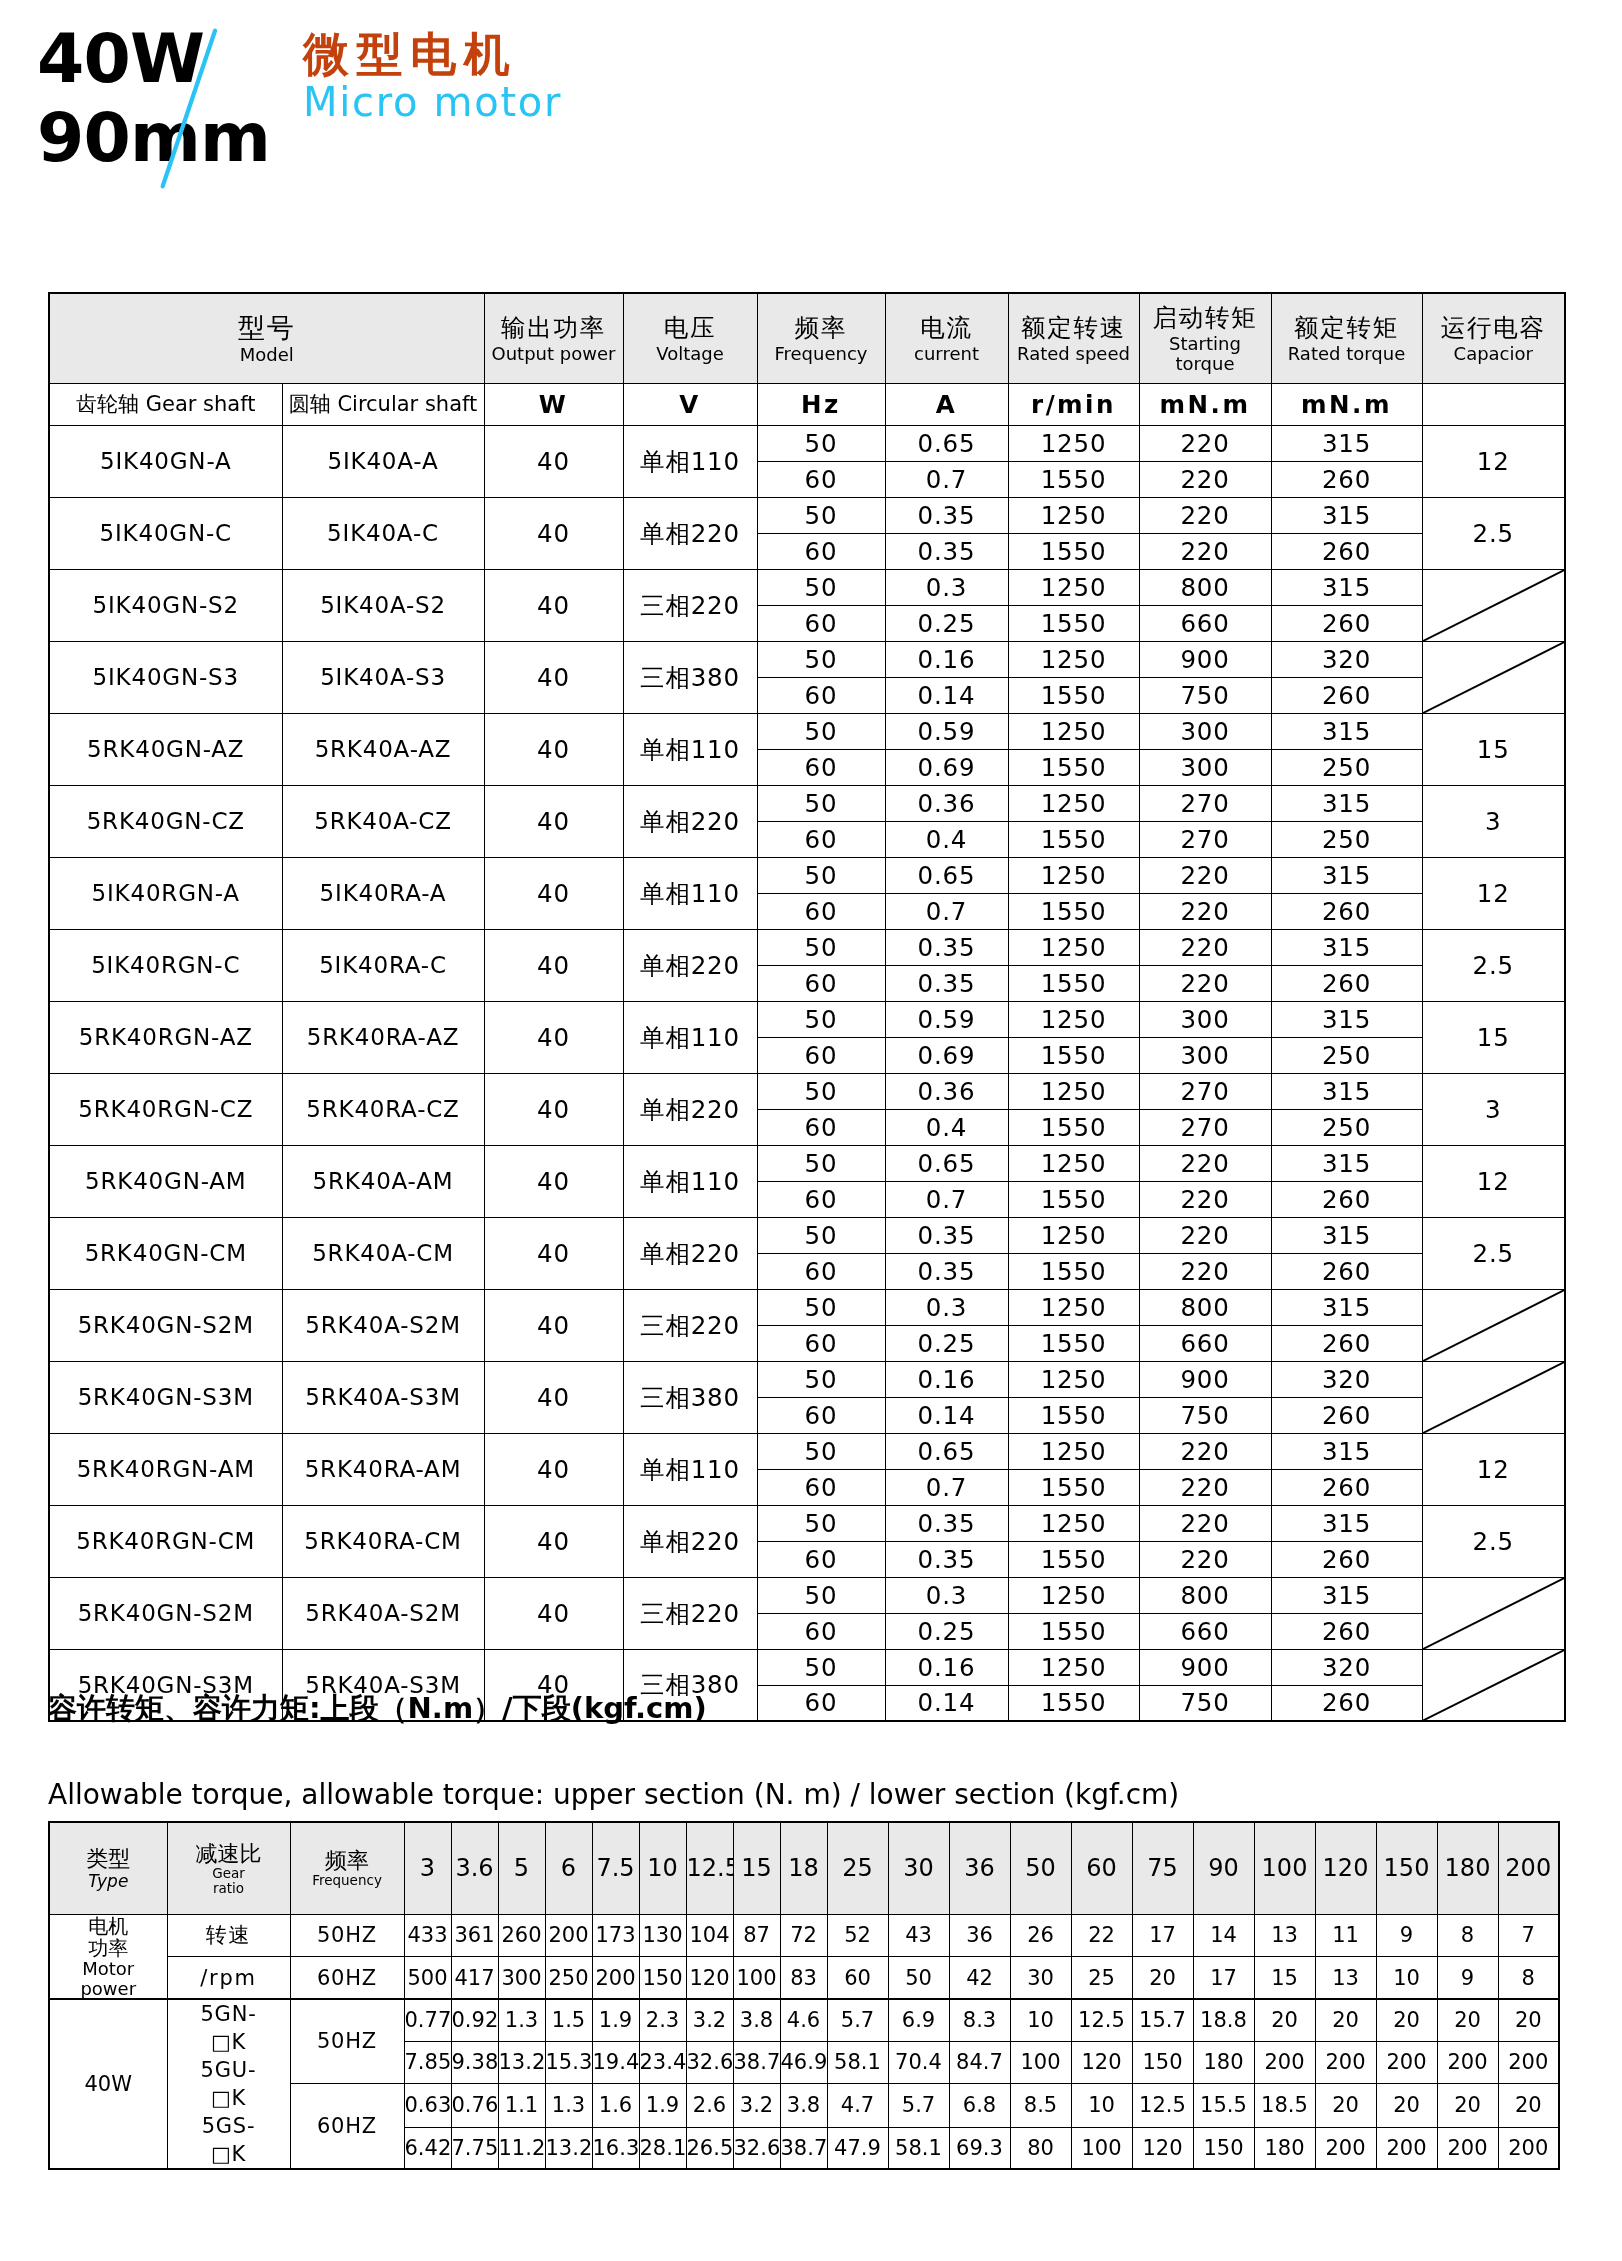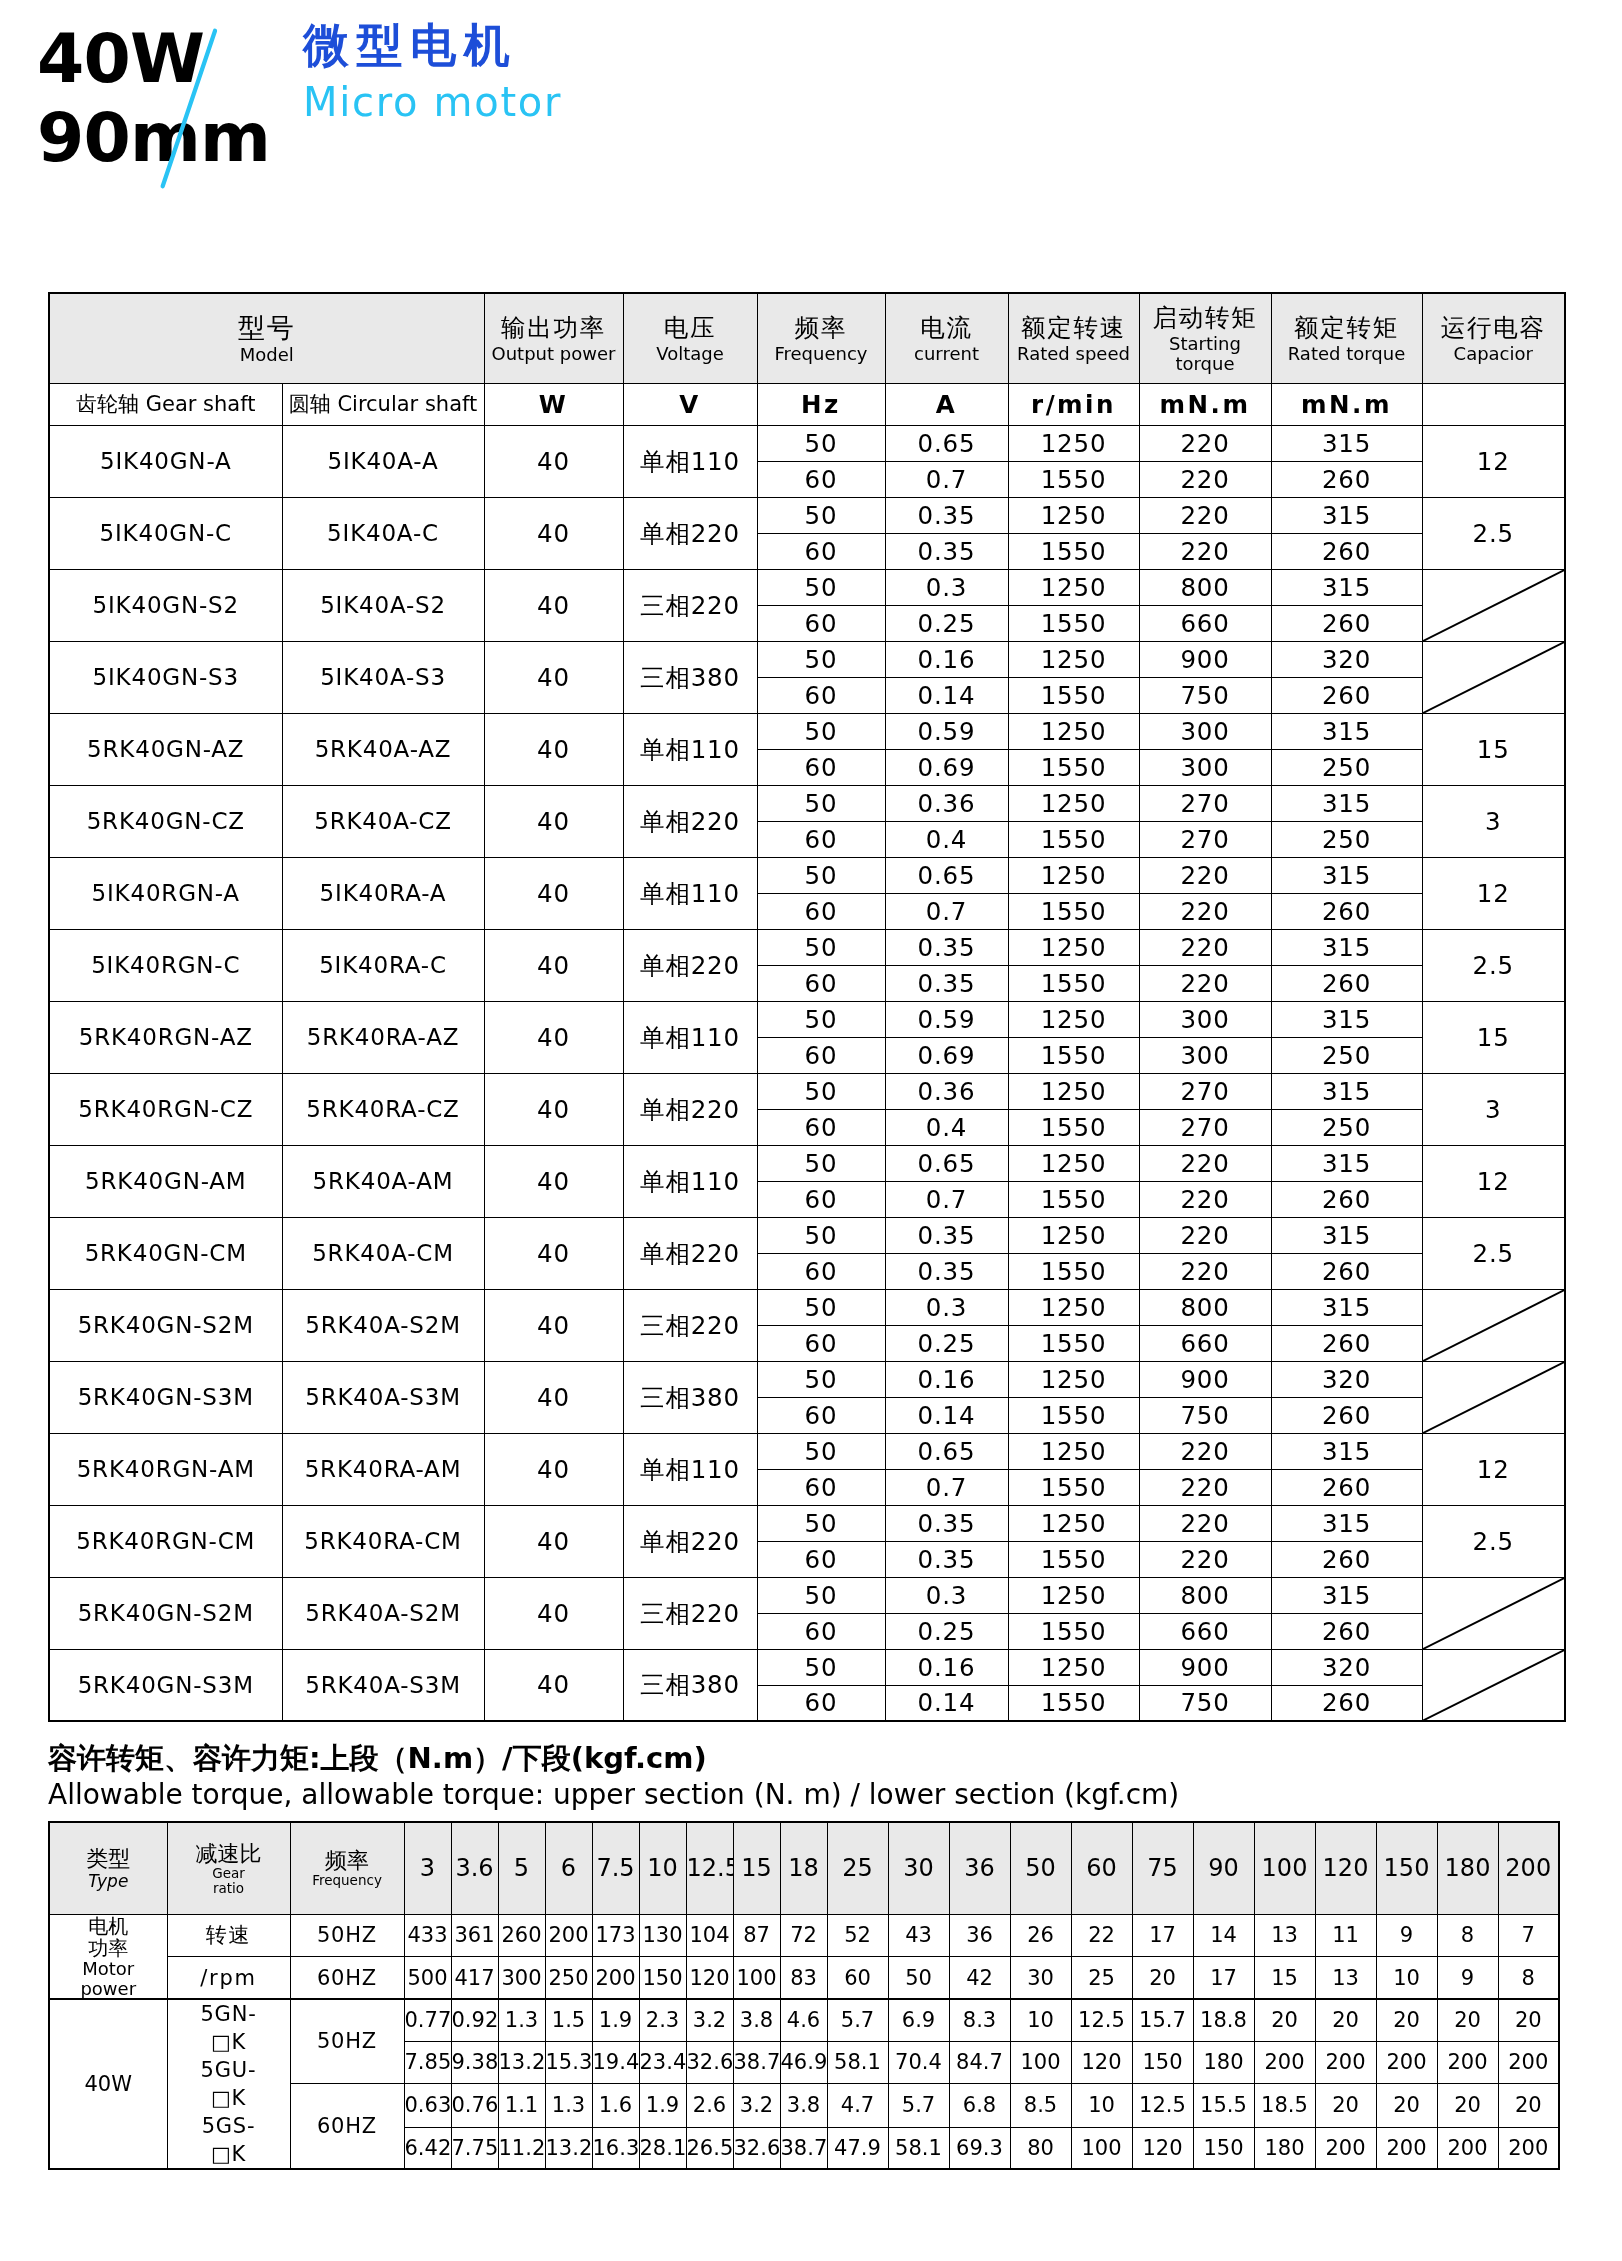--- a/index.html
+++ b/index.html
@@ -6,26 +6,26 @@
   html,body { background:#fff; }
   body {
     width:1622px; height:2261px; position:relative;
     font-family:"DejaVu Sans","Liberation Sans",sans-serif; color:#000;
   }
   .page { position:absolute; inset:0; background:#fff; }
 
   
   .hdr-block { position:absolute; left:37px; top:18.6px; font-weight:800; font-size:68px; line-height:79px; letter-spacing:-0.8px; }
   .slash-wrap { position:absolute; left:154px; top:24px; width:68px; height:169px; }
-  .brand-cn { position:absolute; left:303px; top:15px; font-size:46px; font-weight:600; letter-spacing:7.6px; color:#1d4ed8; }
+  .brand-cn { position:absolute; left:303px; top:24px; font-size:46px; font-weight:600; letter-spacing:7.6px; color:#c2410c; }
   .brand-en { position:absolute; left:303px; top:79px; font-size:40px; font-weight:500; letter-spacing:1.7px; color:#29c3f4; }
 
   
   .sec1-title { position:absolute; left:48px; top:248px; font-size:30px; font-weight:600; }
-  .sec2-cn { position:absolute; left:48px; top:1739px; font-size:29px; font-weight:600; }
+  .sec2-cn { position:absolute; left:48px; top:1689px; font-size:29px; font-weight:600; }
   .sec2-en { position:absolute; left:48px; top:1778px; font-size:28px; font-weight:400; }
 
   
   table { border-collapse:collapse; table-layout:fixed; }
   td, th {
     border-left:1.7px solid #000; border-right:1.7px solid #000;
     border-bottom:1.7px solid #000; border-top:0;
     text-align:center; vertical-align:middle; overflow:hidden;
     font-weight:normal; padding:0;
   }

